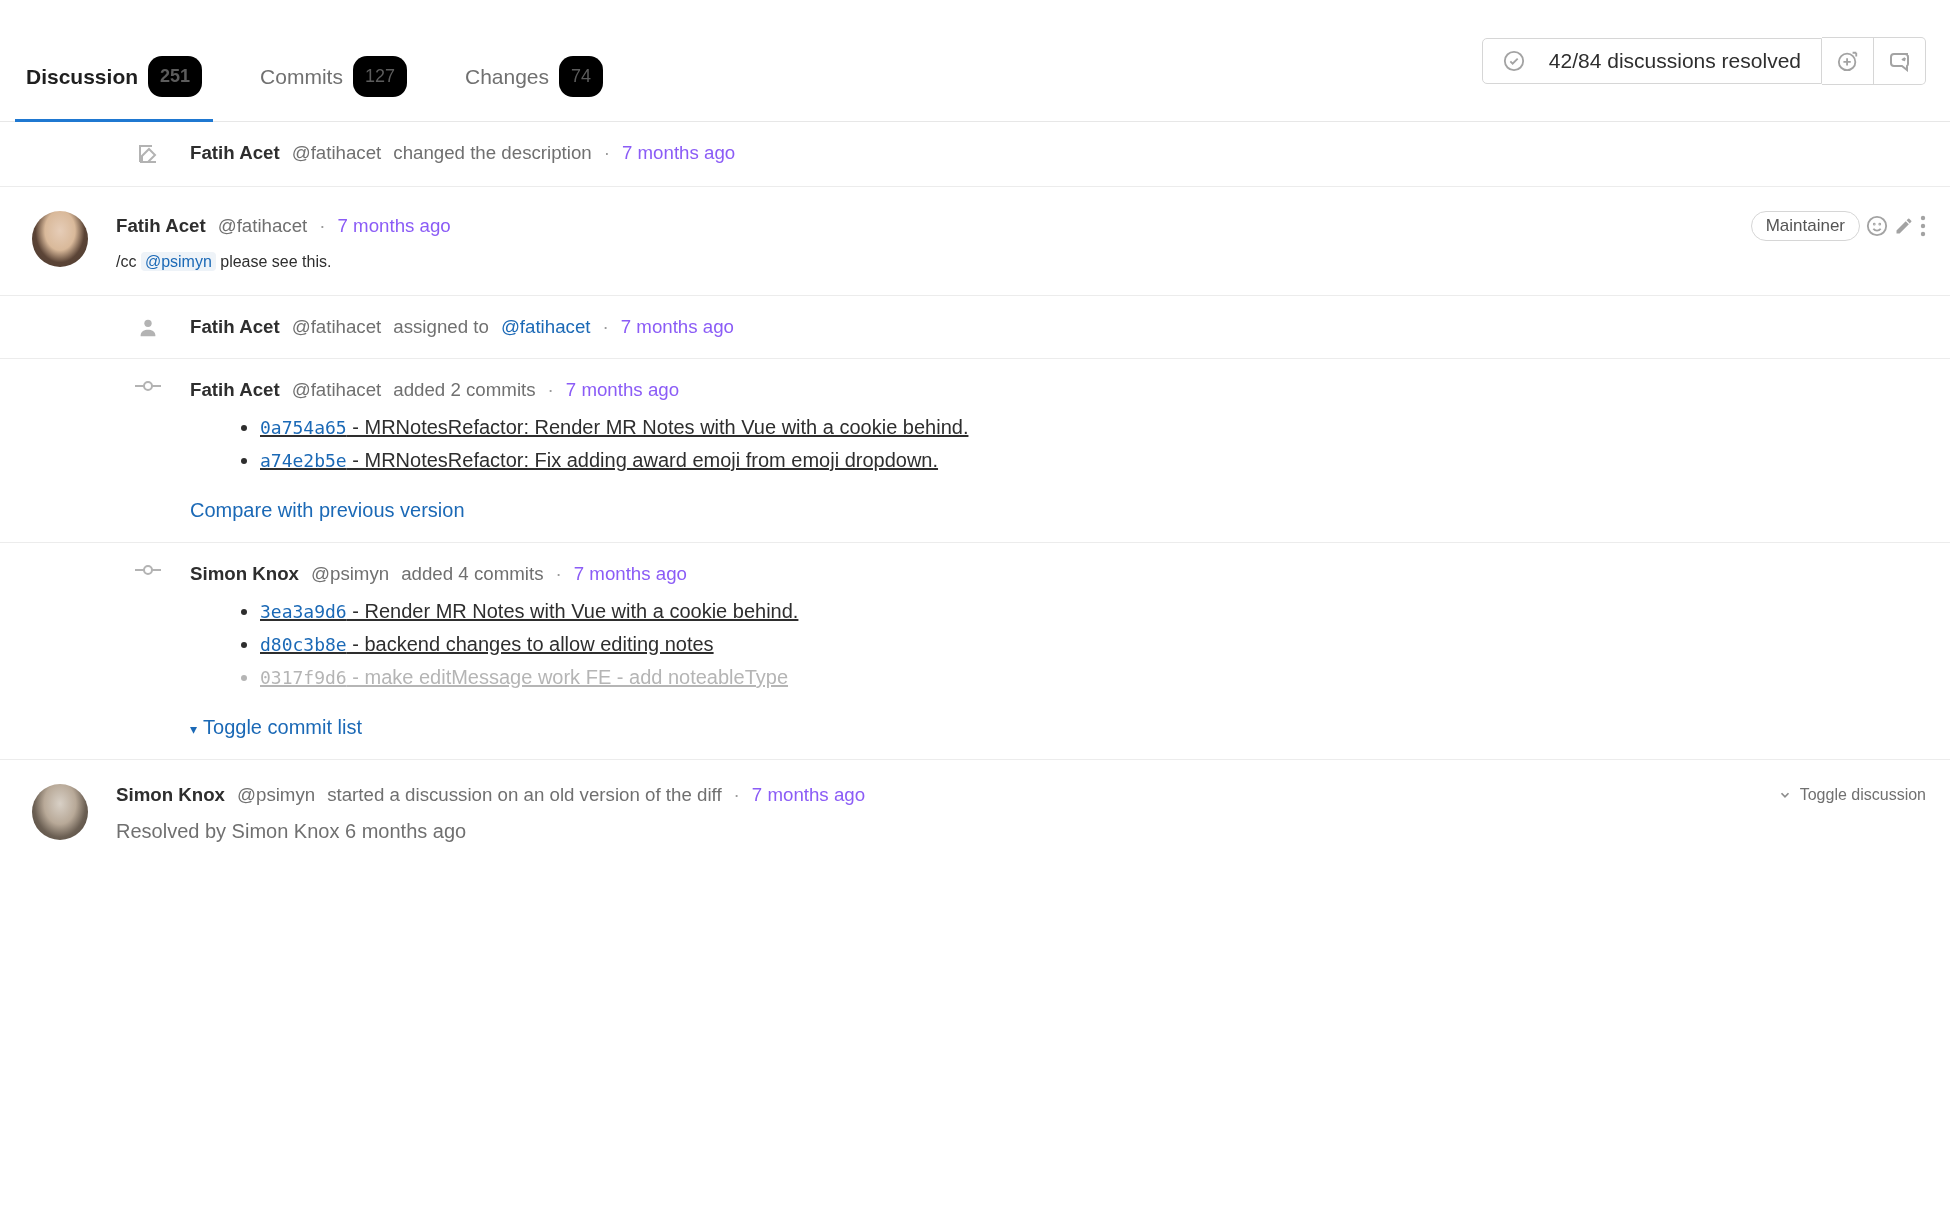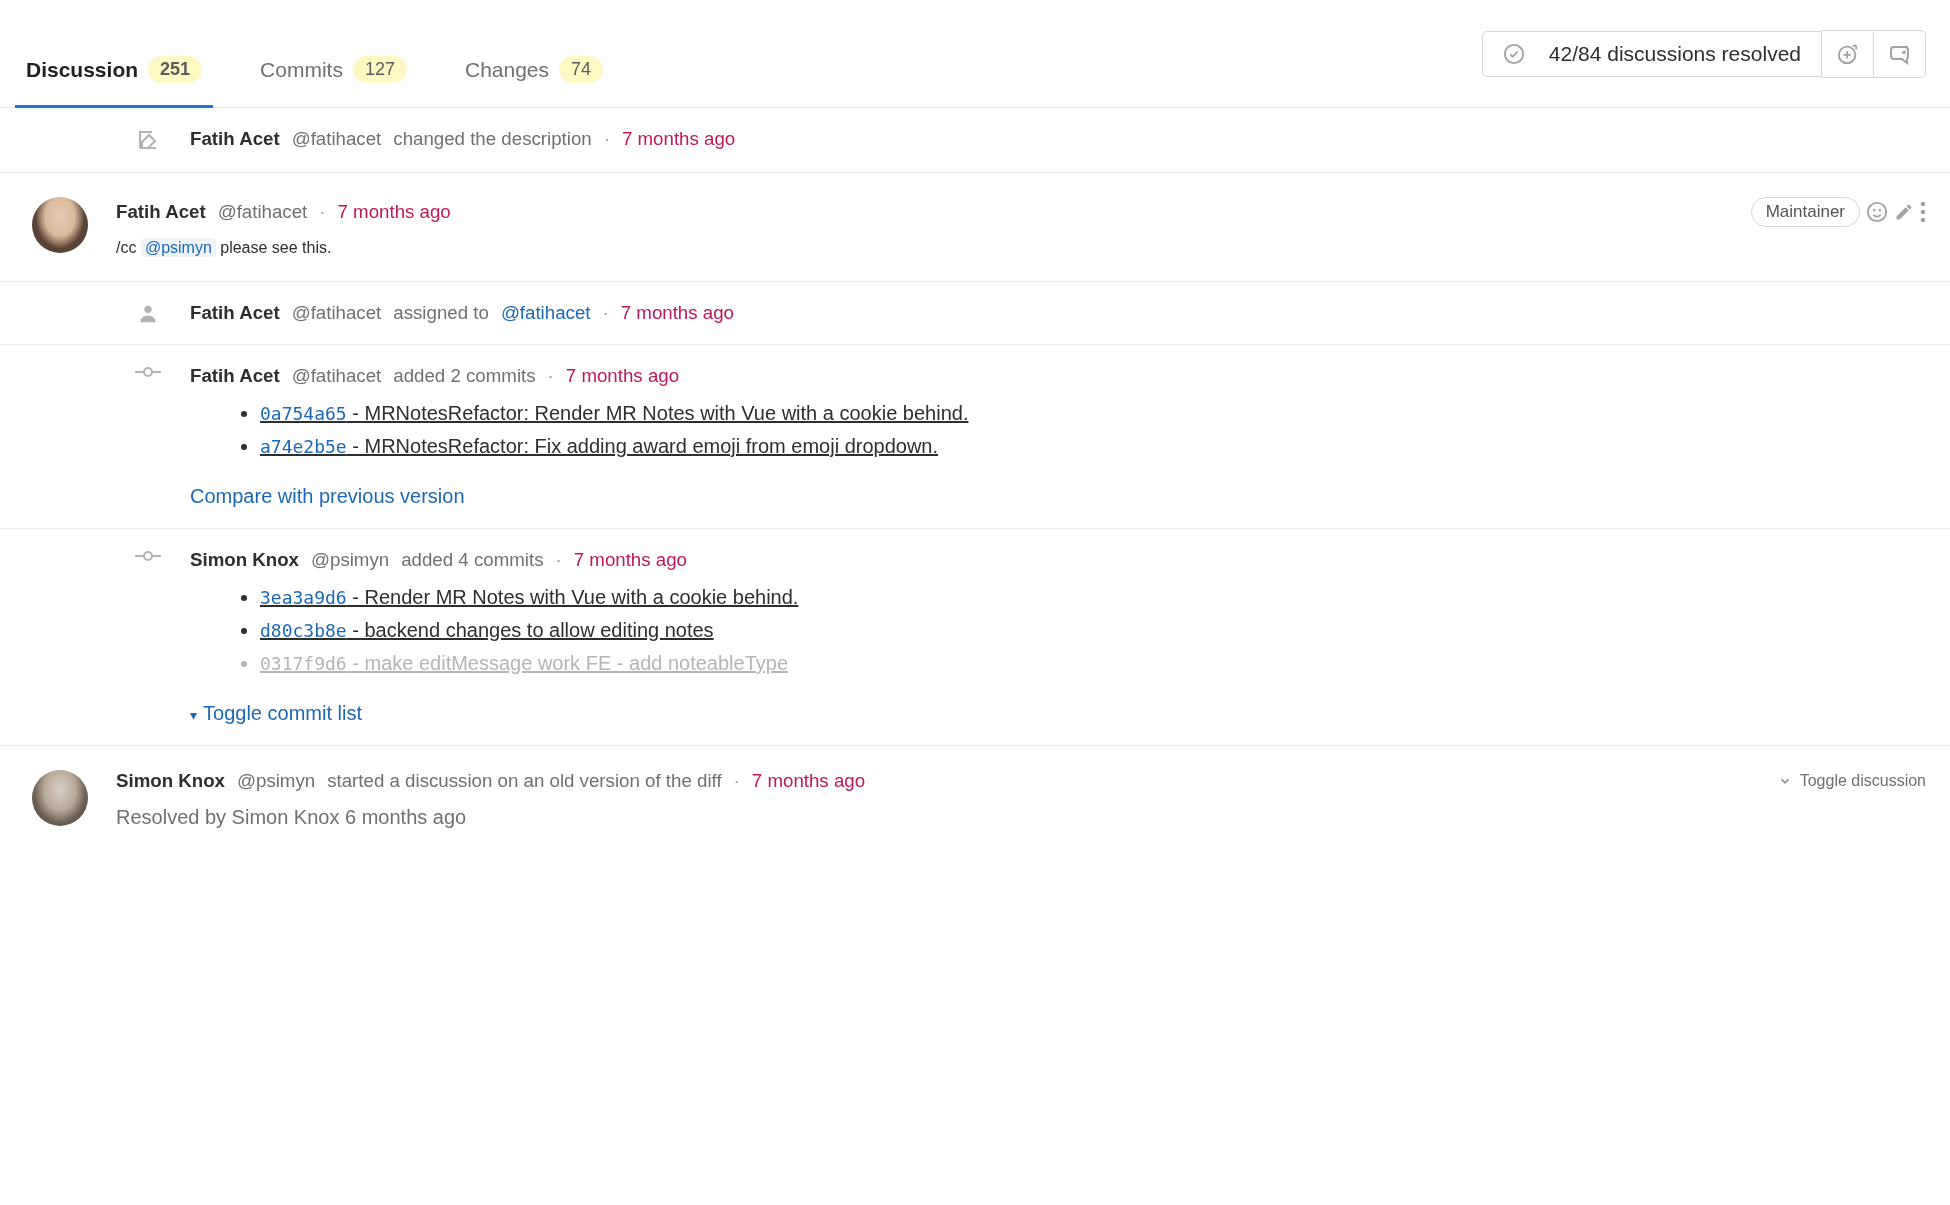--- a/index.html
+++ b/index.html
@@ -28,22 +28,22 @@
   font-size: 21px;
   position: relative;
   margin-top: 34px;
 }
 .tab.active { color: #1f1f1f; font-weight: 600; }
 .tab.active::after {
   content: ""; position: absolute; left: -3px; right: -3px; bottom: -1px;
   height: 3px; background: #1f78d1;
 }
 .count-badge {
-  background: #fef9c3; color: #5c5c5c;
-  border-radius: 14px; padding: 3px 12px; font-size: 18px;
+  background: #000000; color: #5c5c5c;
+  border-radius: 14px; padding: 10px 12px; font-size: 18px;
 }
 
 .resolved-bar { display: flex; align-items: center; gap: 0; margin-left: 24px; }
 .resolved-box {
   display: flex; align-items: center; gap: 24px;
   border: 1px solid #d6d6d6; border-radius: 5px 0 0 5px;
   padding: 10px 20px;
   font-size: 21px; color: #2e2e2e;
 }
 .icon-btn {
@@ -67,21 +67,21 @@
 .avatar { width: 56px; height: 56px; border-radius: 50%; background: #c8c3bd; background-size: cover; }
 .avatar.a1 { background: radial-gradient(ellipse at 50% 35%, #e6cdb8 0%, #d9b99a 38%, #5b4436 62%, #4a3a30 100%); }
 .avatar.a2 { background: radial-gradient(ellipse at 50% 35%, #d8d0c6 0%, #b8a998 40%, #6c6054 65%, #4a4138 100%); }
 .sys-icon { color: #b3b3b3; display: inline-flex; }
 .body { flex: 1; min-width: 0; }
 .header-line { display: flex; align-items: center; gap: 12px; flex-wrap: wrap; }
 .author { font-weight: 600; color: #2e2e2e; }
 .handle { color: #707070; }
 .action-text { color: #707070; }
 .dot-sep { color: #9b9b9b; }
-.timestamp { color: #be185d; }
+.timestamp { color: #8b5cf6; }
 .mention, .link, .sha { color: #1b69b6; }
 .mention-boxed { background: #eef3f8; border-radius: 4px; padding: 1px 4px; }
 .content { margin-top: 12px; font-size: 16px; color: #2e2e2e; }
 
 .note-actions { margin-left: auto; display: flex; align-items: center; gap: 6px; }
 .maintainer-badge {
   border: 1px solid #d6d6d6; border-radius: 16px;
   padding: 4px 14px; font-size: 17px; color: #555;
 }
 .note-action-icon { color: #a3a3a3; cursor: pointer; }

